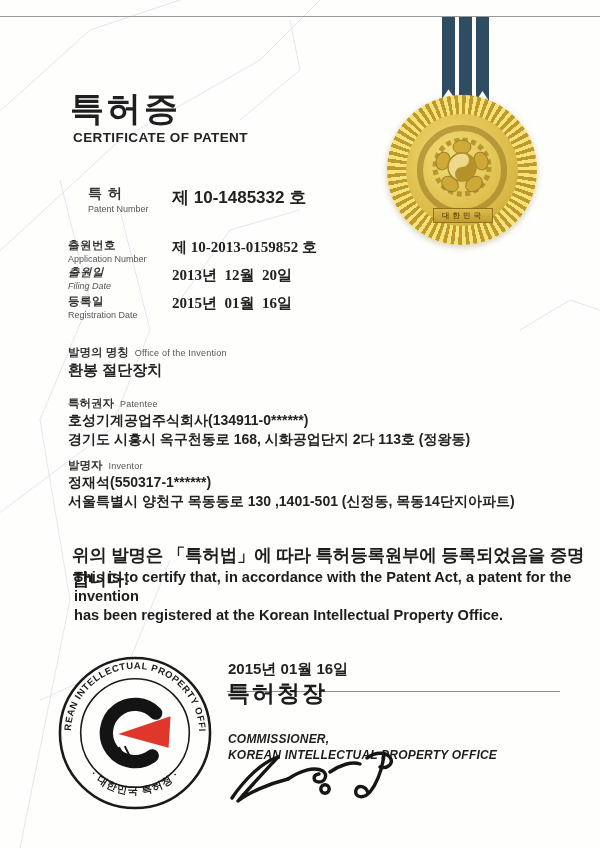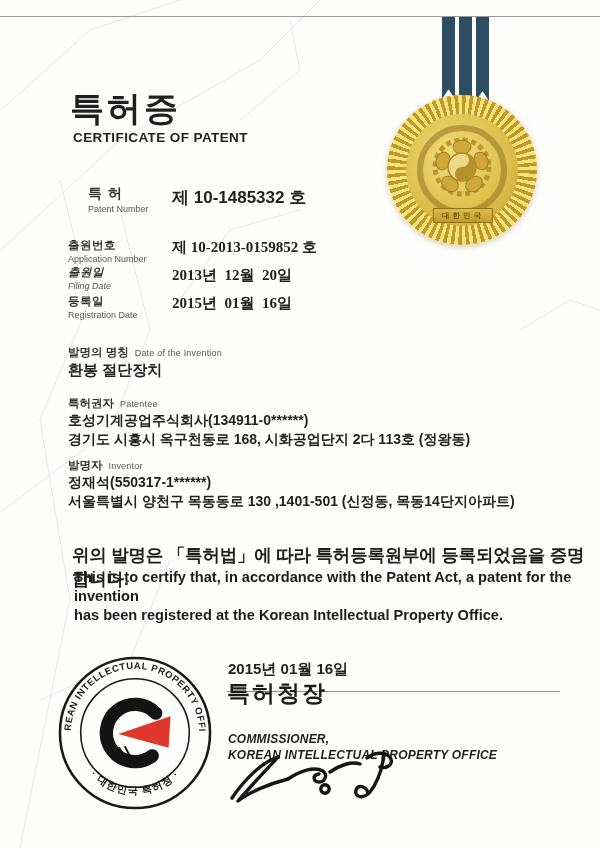--- a/index.html
+++ b/index.html
@@ -118,21 +118,21 @@
   </div>
   <div class="row-value val-md" style="top:266px;">2013년  12월  20일</div>
 
   <div class="row-label" style="top:294px;">
     <div class="lab-ko sm">등록일</div>
     <div class="lab-en">Registration Date</div>
   </div>
   <div class="row-value val-md" style="top:294px;">2015년  01월  16일</div>
 
   <div class="inline-label" style="top:345px;">
-    <span>발명의 명칭</span><span class="en">Date of the Invention</span>
+    <span>발명의 명칭</span><span class="en">Office of the Invention</span>
   </div>
   <div class="body-line" style="top:361px;font-size:15px;">환봉 절단장치</div>
 
   <div class="inline-label" style="top:396px;">
     <span>특허권자</span><span class="en">Patentee</span>
   </div>
   <div class="body-line" style="top:412px;">호성기계공업주식회사(134911-0******)</div>
   <div class="body-line" style="top:431px;">경기도 시흥시 옥구천동로 168, 시화공업단지 2다 113호 (정왕동)</div>
 
   <div class="inline-label" style="top:458px;">

